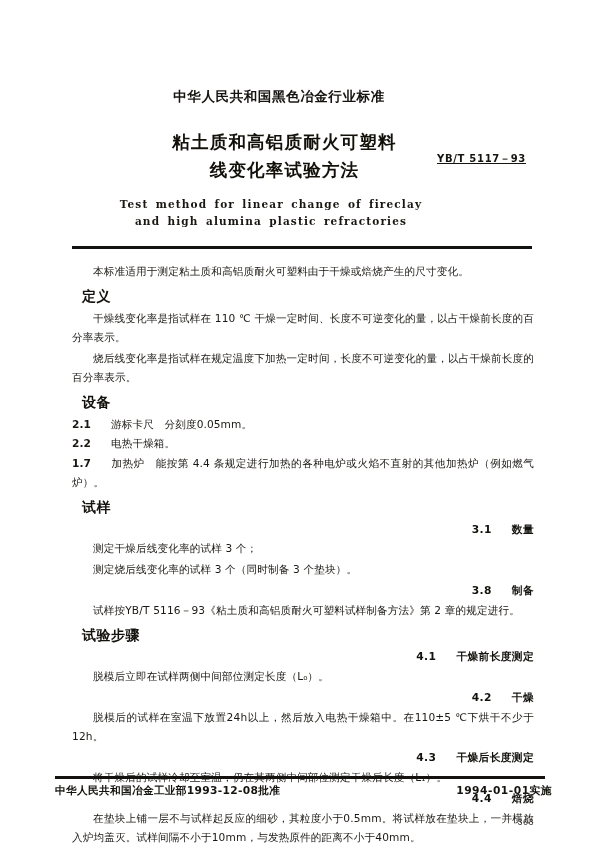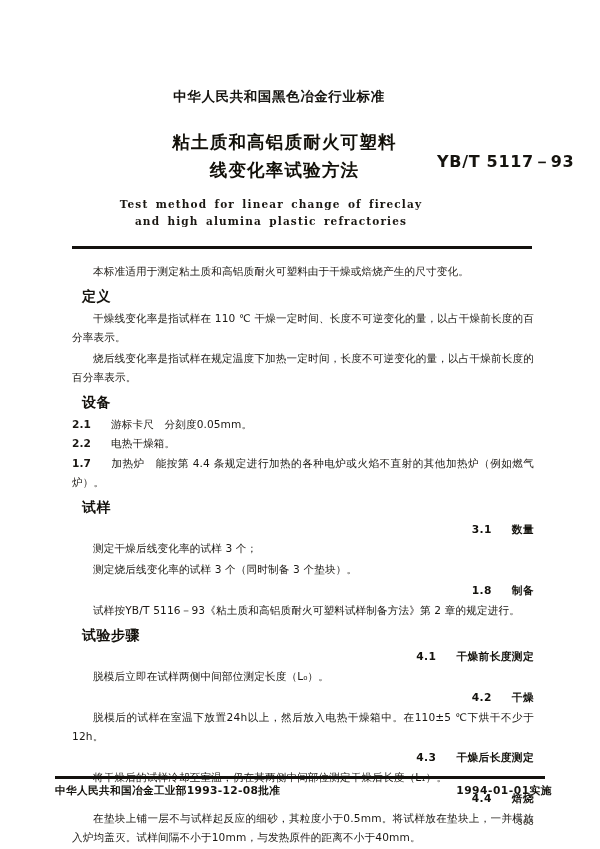--- a/index.html
+++ b/index.html
@@ -47,25 +47,26 @@
     letter-spacing: 1.2px;
     line-height: 28px;
     color: #121009;
     margin-left: -52px;
   }
 
   .std-no {
     position: absolute;
     left: 437px;
     top: 152px;
-    font-size: 16px;
+    font-size: 10px;
     font-weight: bold;
     letter-spacing: 0.7px;
     white-space: nowrap;
     color: #16140f;
+    text-decoration: underline;
   }
 
   .subtitle {
     position: absolute;
     left: 0;
     right: 0;
     top: 196px;
     text-align: center;
   }
   .subtitle-line {
@@ -209,21 +210,21 @@
 
     <div class="sec-head">设备</div>
     <p class="sub-item"><span class="num">2.1</span><span>游标卡尺　分刻度0.05mm。</span></p>
     <p class="sub-item"><span class="num">2.2</span><span>电热干燥箱。</span></p>
     <p class="sub-item"><span class="num">1.7</span><span>加热炉　能按第 4.4 条规定进行加热的各种电炉或火焰不直射的其他加热炉（例如燃气炉）。</span></p>
 
     <div class="sec-head">试样</div>
     <p class="sub-head"><span class="num">3.1</span><span>数量</span></p>
     <p class="para indent">测定干燥后线变化率的试样 3 个；</p>
     <p class="para indent">测定烧后线变化率的试样 3 个（同时制备 3 个垫块）。</p>
-    <p class="sub-head"><span class="num">1.8</span><span>制备</span></p>
+    <p class="sub-head"><span class="num">3.8</span><span>制备</span></p>
     <p class="para indent">试样按YB/T 5116－93《粘土质和高铝质耐火可塑料试样制备方法》第 2 章的规定进行。</p>
 
     <div class="sec-head">试验步骤</div>
 
     <p class="sub-head"><span class="num">4.1</span><span>干燥前长度测定</span></p>
     <p class="para indent">脱模后立即在试样两侧中间部位测定长度（L₀）。</p>
 
     <p class="sub-head"><span class="num">4.2</span><span>干燥</span></p>
     <p class="para indent">脱模后的试样在室温下放置24h以上，然后放入电热干燥箱中。在110±5 ℃下烘干不少于12h。</p>
 

